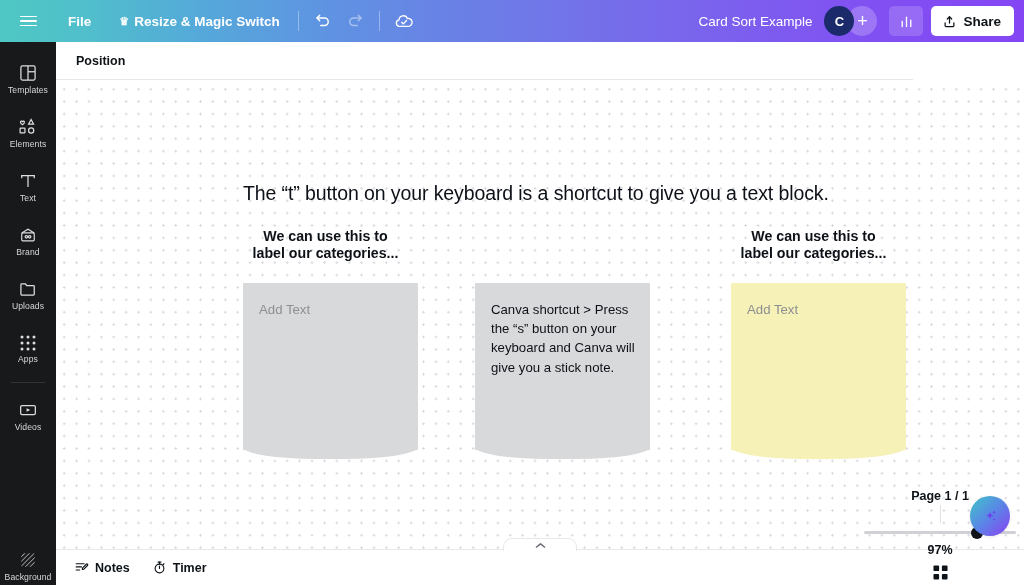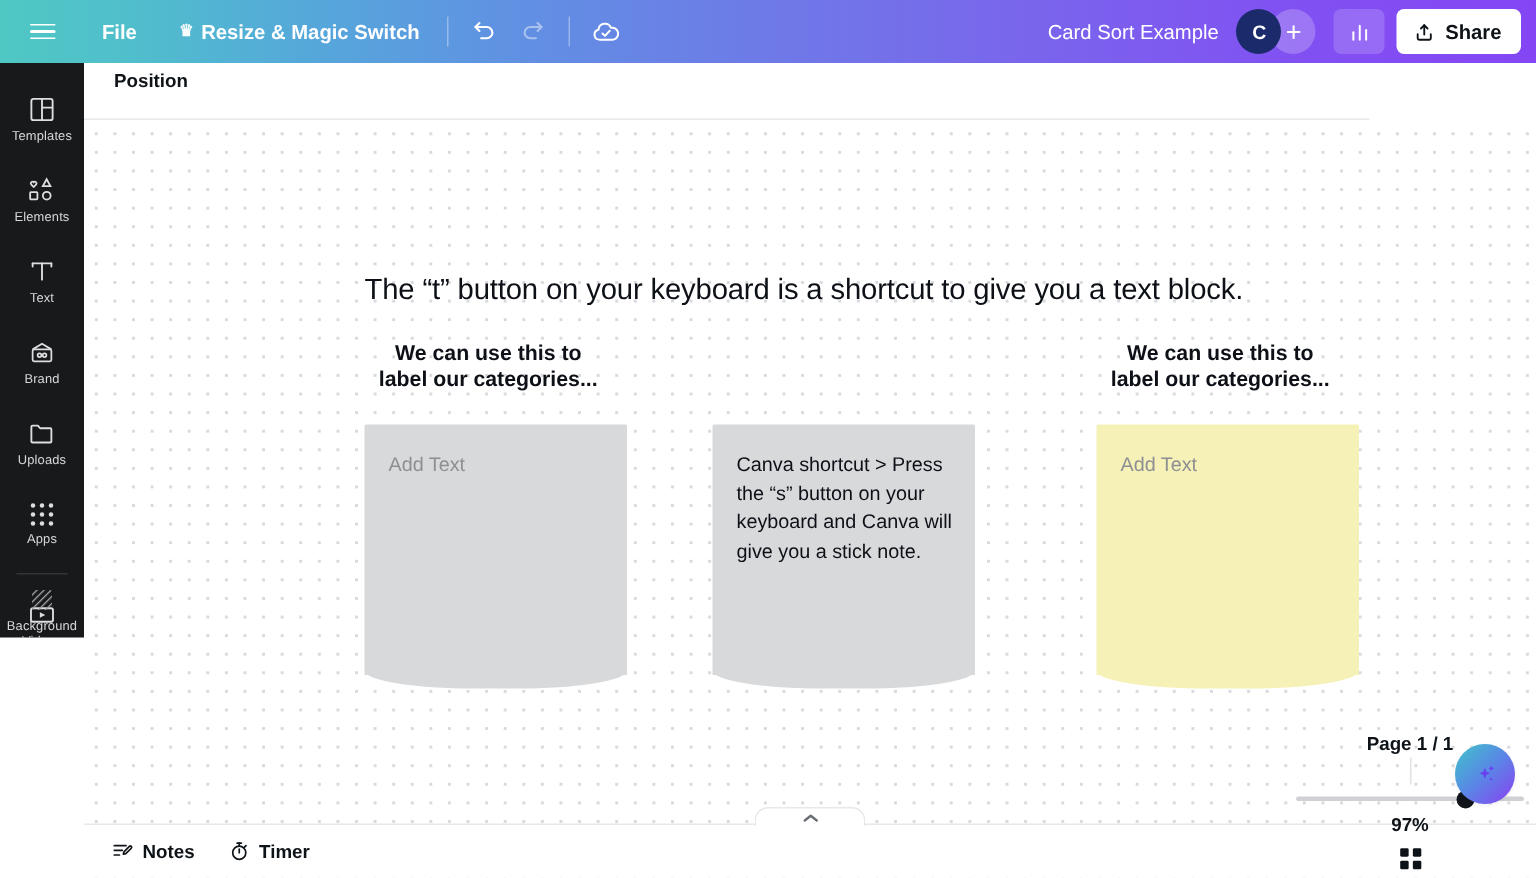--- a/index.html
+++ b/index.html
@@ -76,37 +76,37 @@
   }
   #share-btn {
     display: flex; align-items: center; gap: 6px;
     height: 30px; padding: 0 13px 0 11px; margin-left: 8px;
     background: #ffffff; color: #0e1318; border-radius: 5px;
     font-size: 13.5px; font-weight: 600; cursor: pointer;
   }
 
   
   #sidebar {
-    position: absolute; top: 42px; left: 0; width: 56px; height: 383px;
+    position: absolute; top: 42px; left: 0; width: 56px; height: 543px;
     background: #18191b; z-index: 20; overflow: hidden;
   }
   .side-item {
     width: 56px; height: 54px;
     display: flex; flex-direction: column; align-items: center; justify-content: center;
     gap: 3px; color: #dcdee0; cursor: pointer; user-select: none;
   }
   .side-label { font-size: 8.6px; letter-spacing: .1px; color: #d6d8da; line-height: 1; }
   .side-divider { width: 34px; height: 1px; background: #33343a; margin: 6px auto; }
   #side-bg { position: absolute; bottom: -8px; left: 0; }
 
   
   #position-bar {
     position: absolute; top: 42px; left: 56px; width: 857px; height: 38px;
     background: #ffffff; border-bottom: 1px solid #e7e8ea;
-    display: flex; z-index: 15;
+    display: flex; align-items: center; z-index: 15;
   }
   #position-btn {
     margin-left: 12px; padding: 5px 8px; border-radius: 4px;
     font-size: 12.5px; font-weight: 700; color: #0e1318; cursor: pointer;
   }
 
   
   #canvas-area {
     position: absolute; top: 80px; left: 56px; width: 968px; height: 505px;
     background-color: #ffffff;

